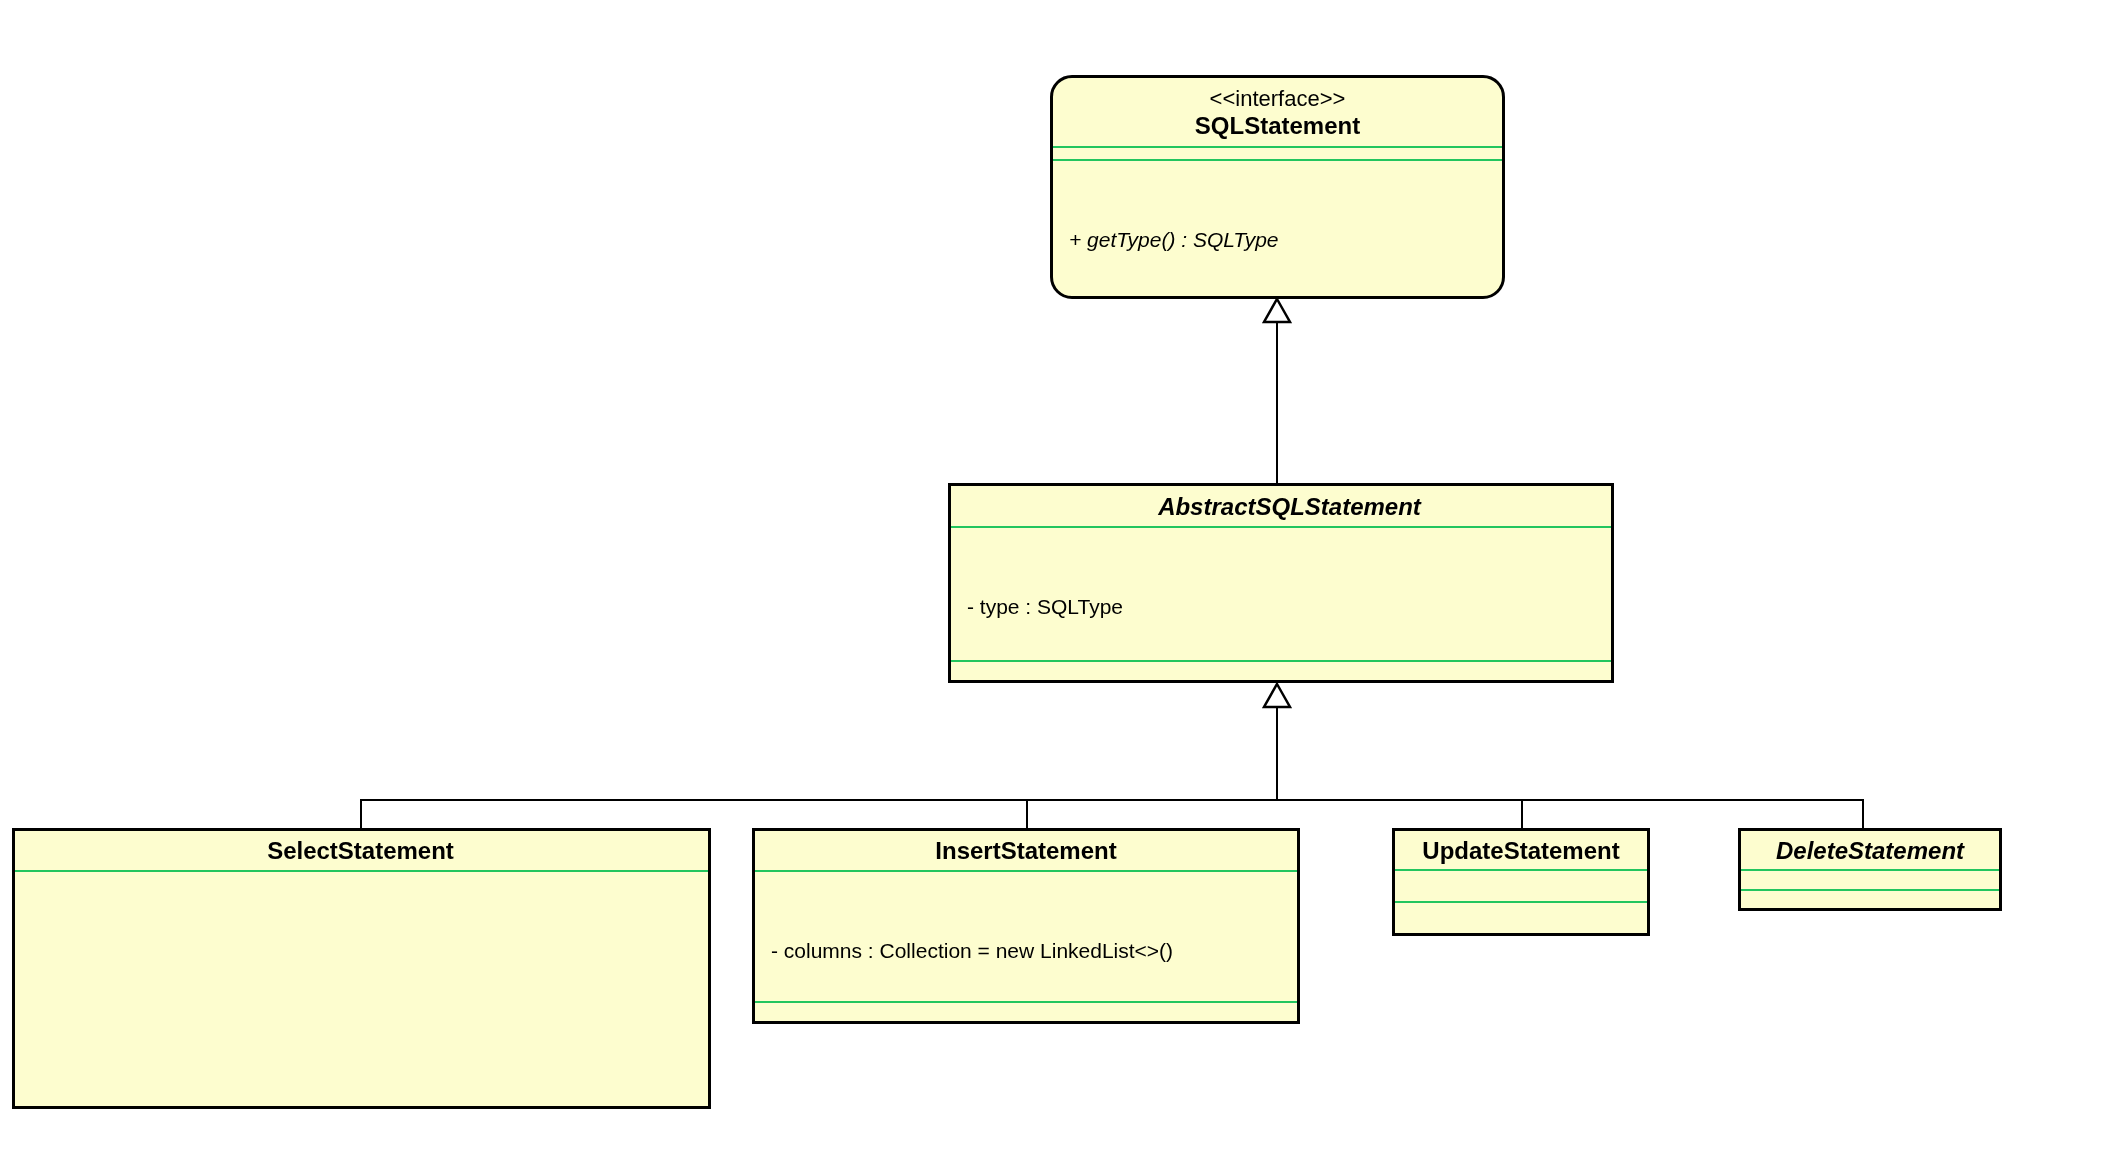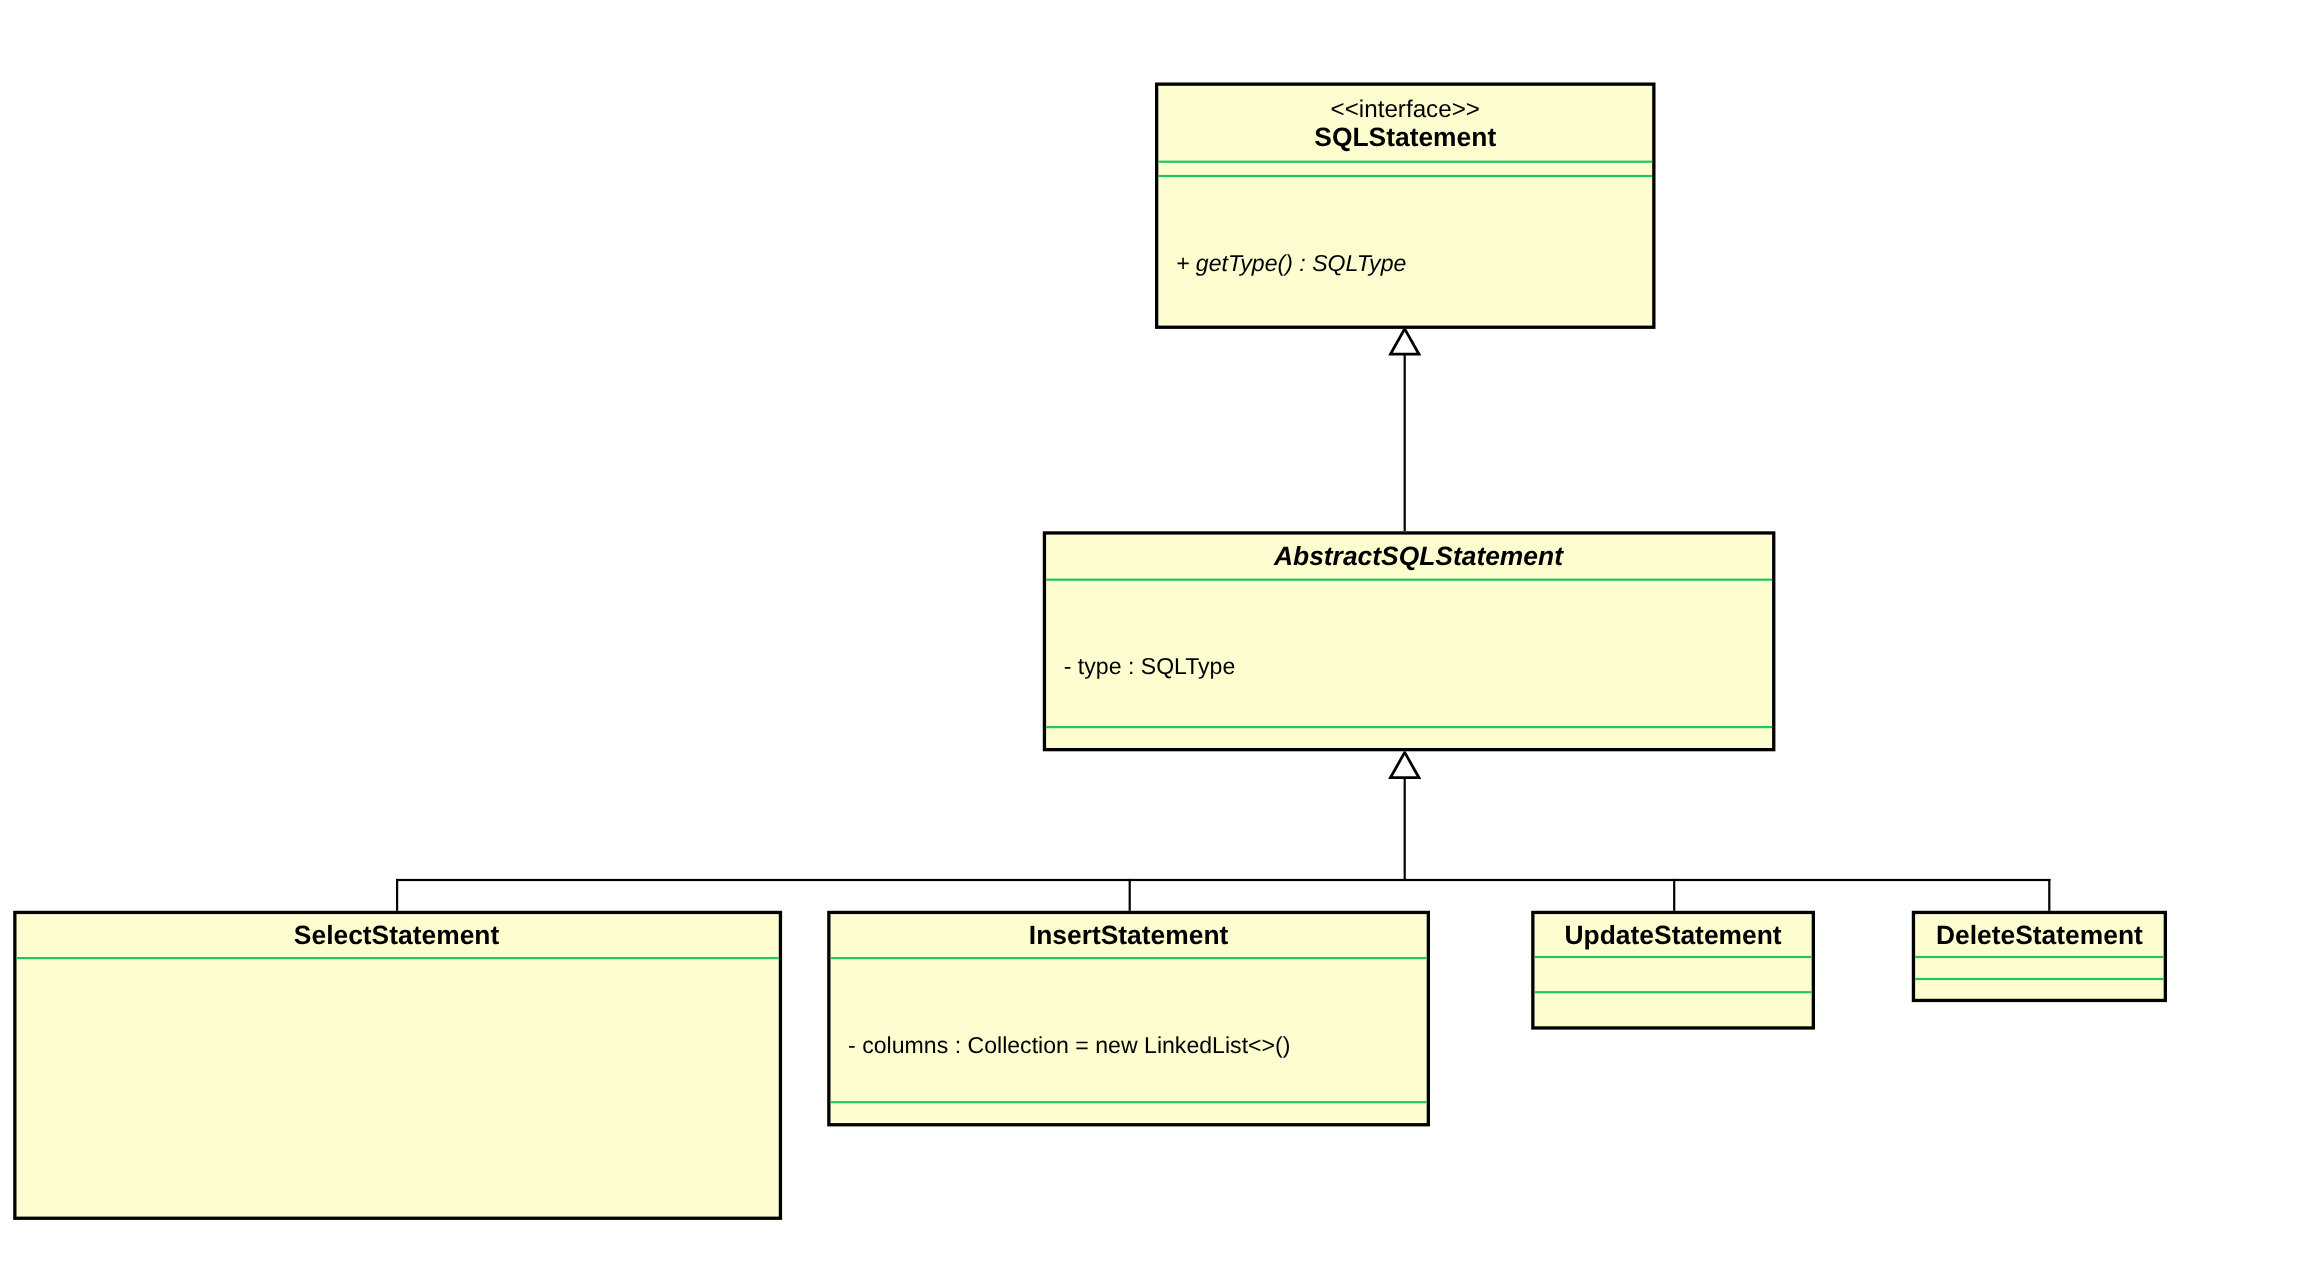--- a/index.html
+++ b/index.html
@@ -68,21 +68,21 @@
     <polygon points="15,2 28,25 2,25" fill="#ffffff" stroke="#000000" stroke-width="2.5"></polygon>
   </svg>
 
   <div class="conn" style="left:360px; top:799px; width:1504px; height:2px;"></div>
 
   <div class="conn" style="left:360px; top:799px; width:2px; height:31px;"></div>
   <div class="conn" style="left:1026px; top:799px; width:2px; height:31px;"></div>
   <div class="conn" style="left:1521px; top:799px; width:2px; height:31px;"></div>
   <div class="conn" style="left:1862px; top:799px; width:2px; height:31px;"></div>
 
-  <div class="clsbox" style="left:1050px; top:75px; width:455px; height:224px;">
+  <div class="clsbox" style="left:1050px; top:75px; width:455px; height:224px;border-radius:22px;">
     <div class="cls-title">
       <div class="stereotype">&lt;&lt;interface&gt;&gt;</div>
       <div>SQLStatement</div>
     </div>
     <div class="compartment empty-strip" style="height:13px;"></div>
     <div class="compartment members italic">
       <div>+ getType() : SQLType</div>
       
       
       
@@ -115,19 +115,19 @@
     </div>
     <div class="compartment empty-strip" style="height:20px;"></div>
   </div>
 
   <div class="clsbox" style="left:1392px; top:828px; width:258px; height:108px;">
     <div class="cls-title" style="padding:6px 4px 4px 4px;">UpdateStatement</div>
     <div class="compartment empty-strip" style="flex:1 1 auto;"></div>
     <div class="compartment empty-strip" style="flex:1 1 auto;"></div>
   </div>
 
-  <div class="clsbox" style="left:1738px; top:828px; width:232px; height:83px;">
+  <div class="clsbox" style="left:1738px; top:828px; width:264px; height:83px;font-style:italic;">
     <div class="cls-title" style="padding:6px 4px 4px 4px;">DeleteStatement</div>
     <div class="compartment empty-strip" style="flex:1 1 auto;"></div>
     <div class="compartment empty-strip" style="flex:1 1 auto;"></div>
   </div>
 
 </div>
 
 </body></html>

